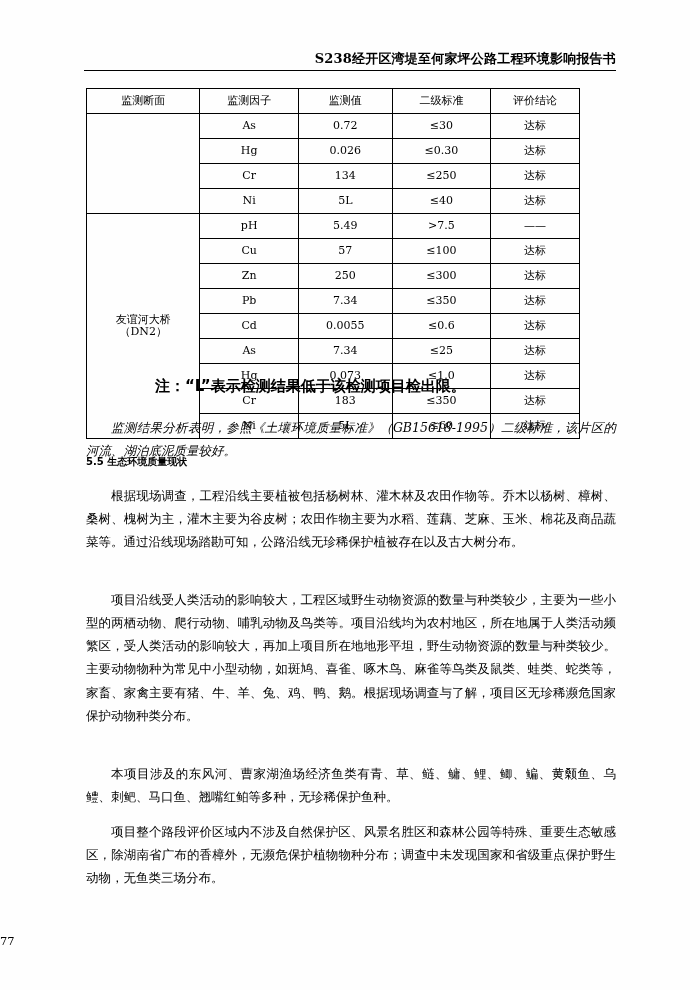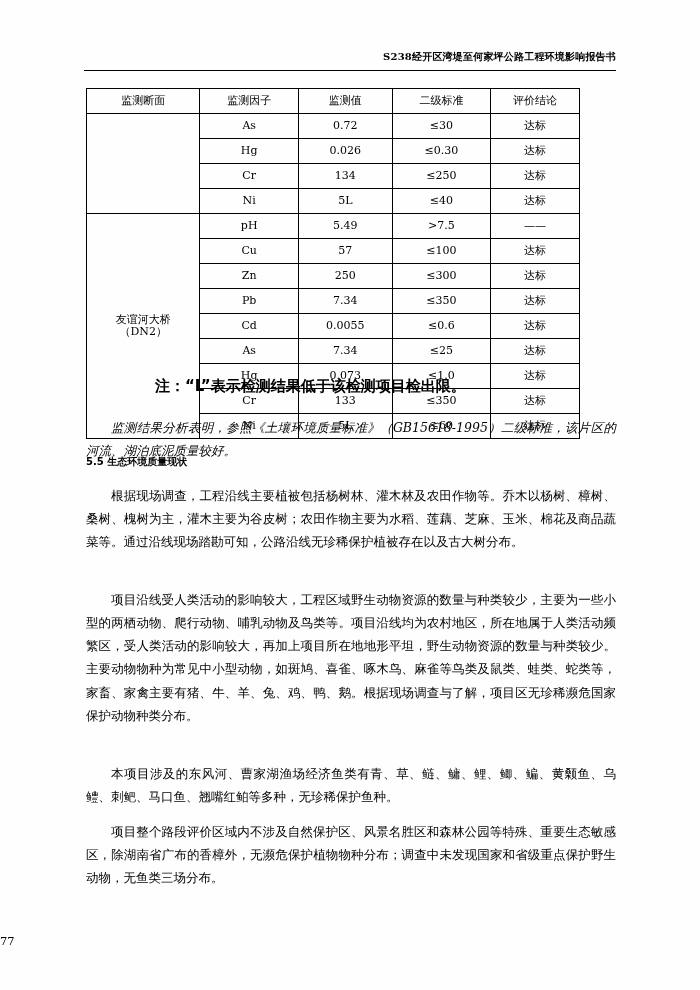--- a/index.html
+++ b/index.html
@@ -23,21 +23,21 @@
     padding: 0;
     background: #fefefe;
   }
   
   .header {
     position: absolute;
     top: 50px;
     left: 84px;
     right: 84px;
     text-align: right;
-    font-size: 10px;
+    font-size: 13px;
     font-weight: bold;
     letter-spacing: 0.2px;
     color: #000;
     font-family: "DejaVu Serif", "Liberation Serif", serif;
   }
   .header-rule {
     position: absolute;
     top: 70px;
     left: 84px;
     right: 84px;
@@ -209,21 +209,21 @@
           <td>达标</td>
         </tr>
         <tr>
           <td>Hg</td>
           <td>0.073</td>
           <td>≤1.0</td>
           <td>达标</td>
         </tr>
         <tr>
           <td>Cr</td>
-          <td>133</td>
+          <td>183</td>
           <td>≤350</td>
           <td>达标</td>
         </tr>
         <tr>
           <td>Ni</td>
           <td>5L</td>
           <td>≤60</td>
           <td>达标</td>
         </tr>
       </tbody>

